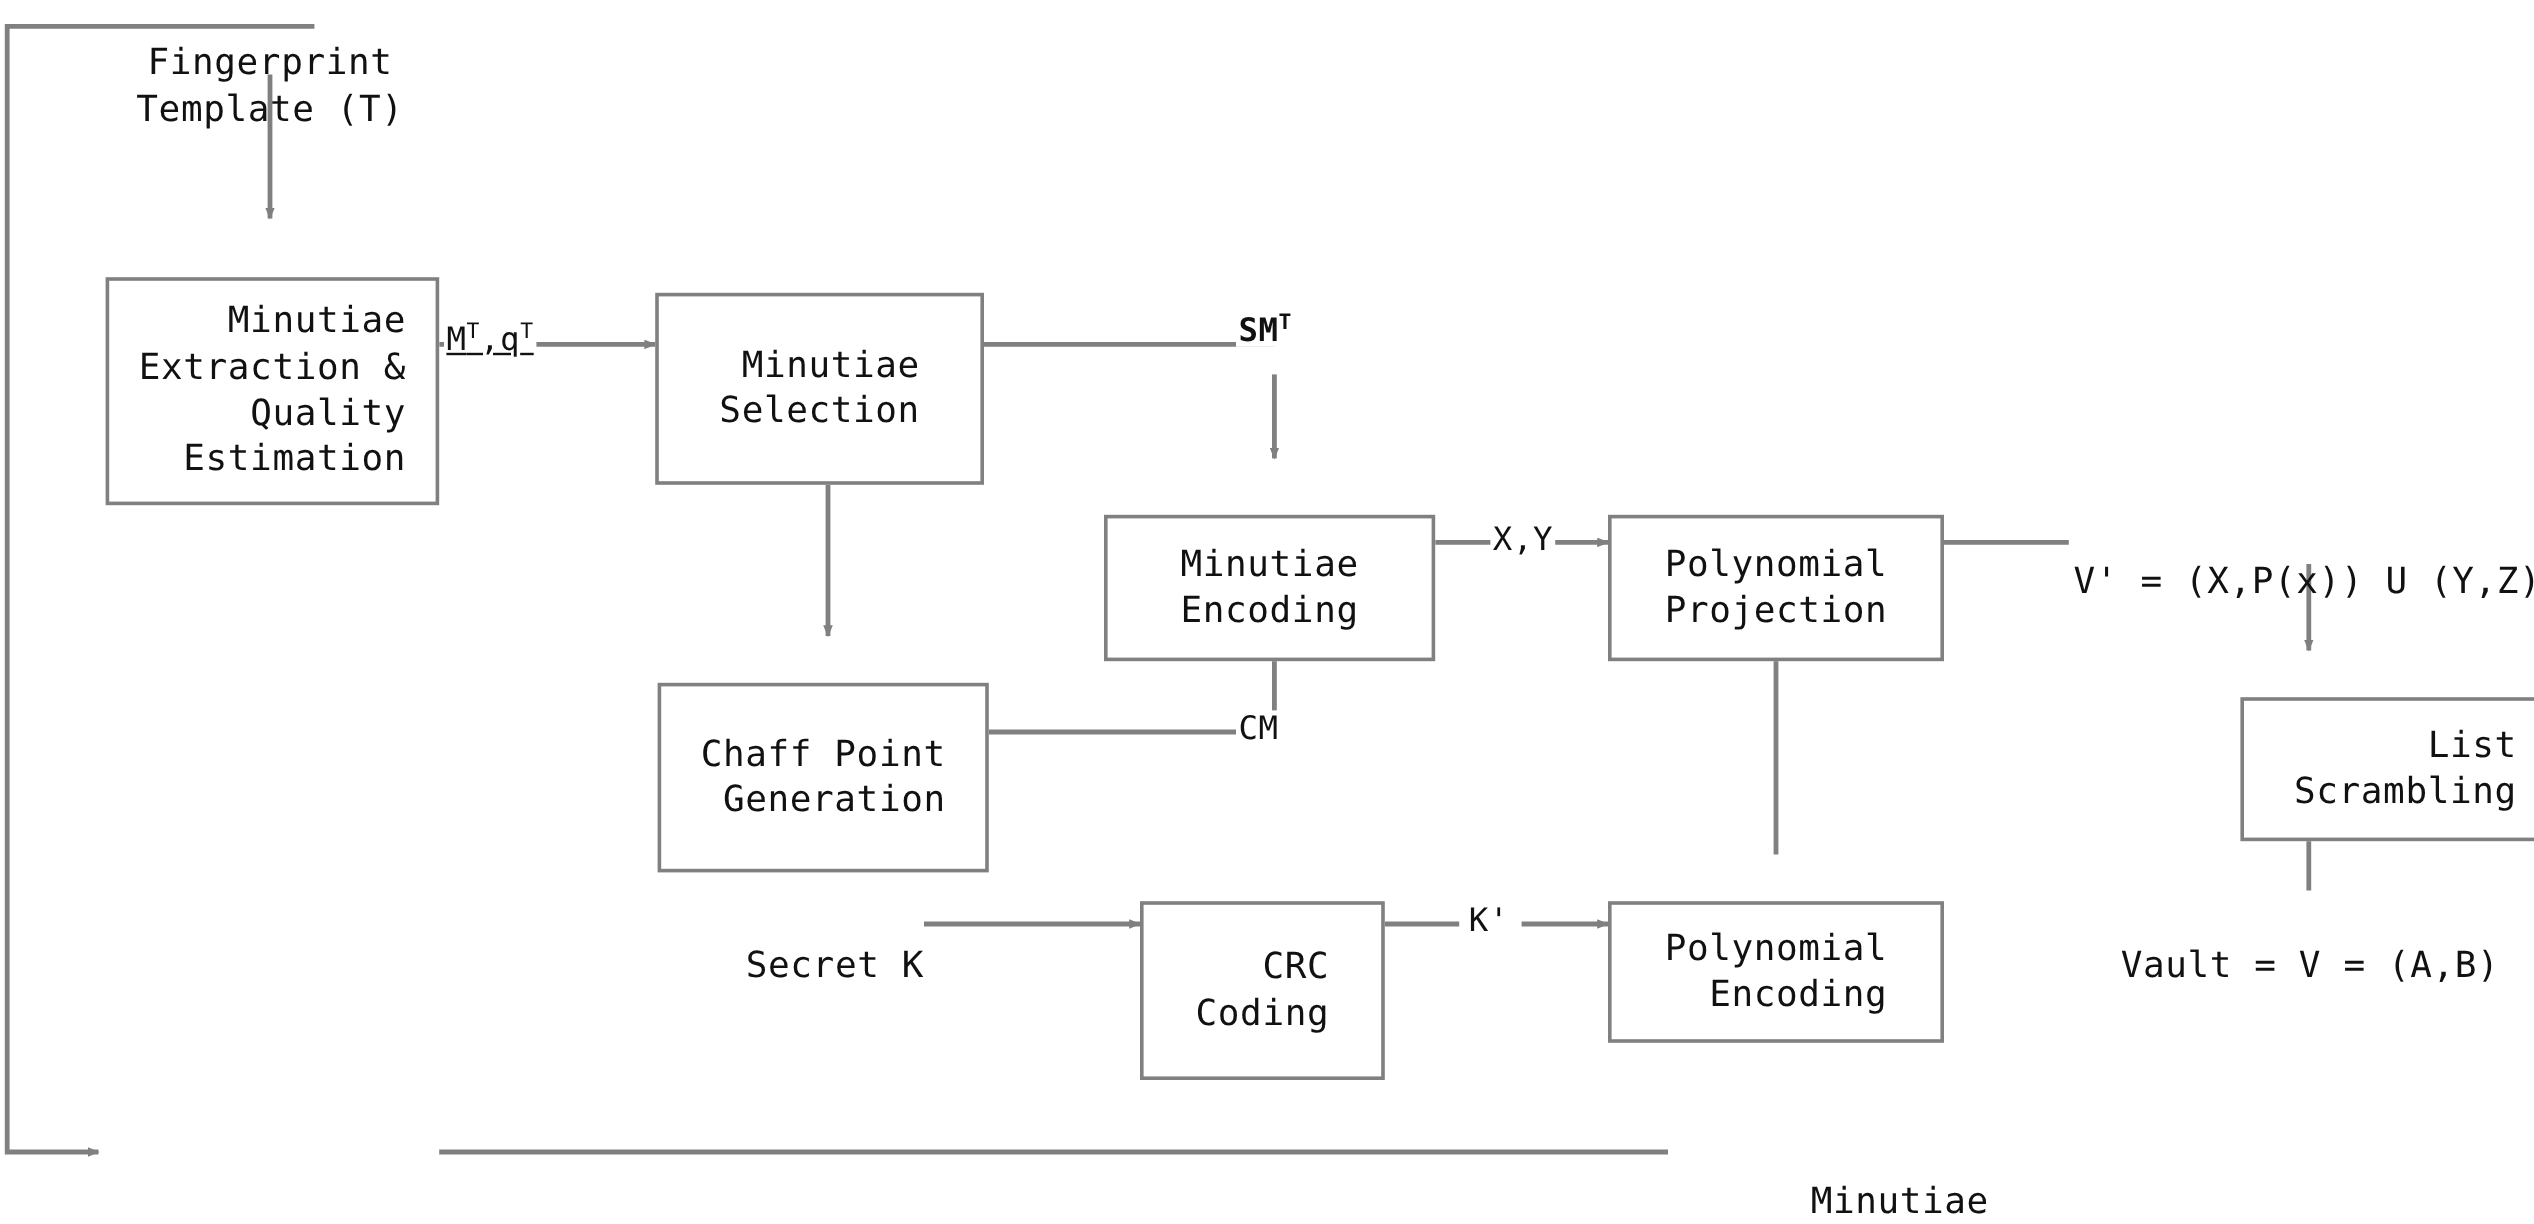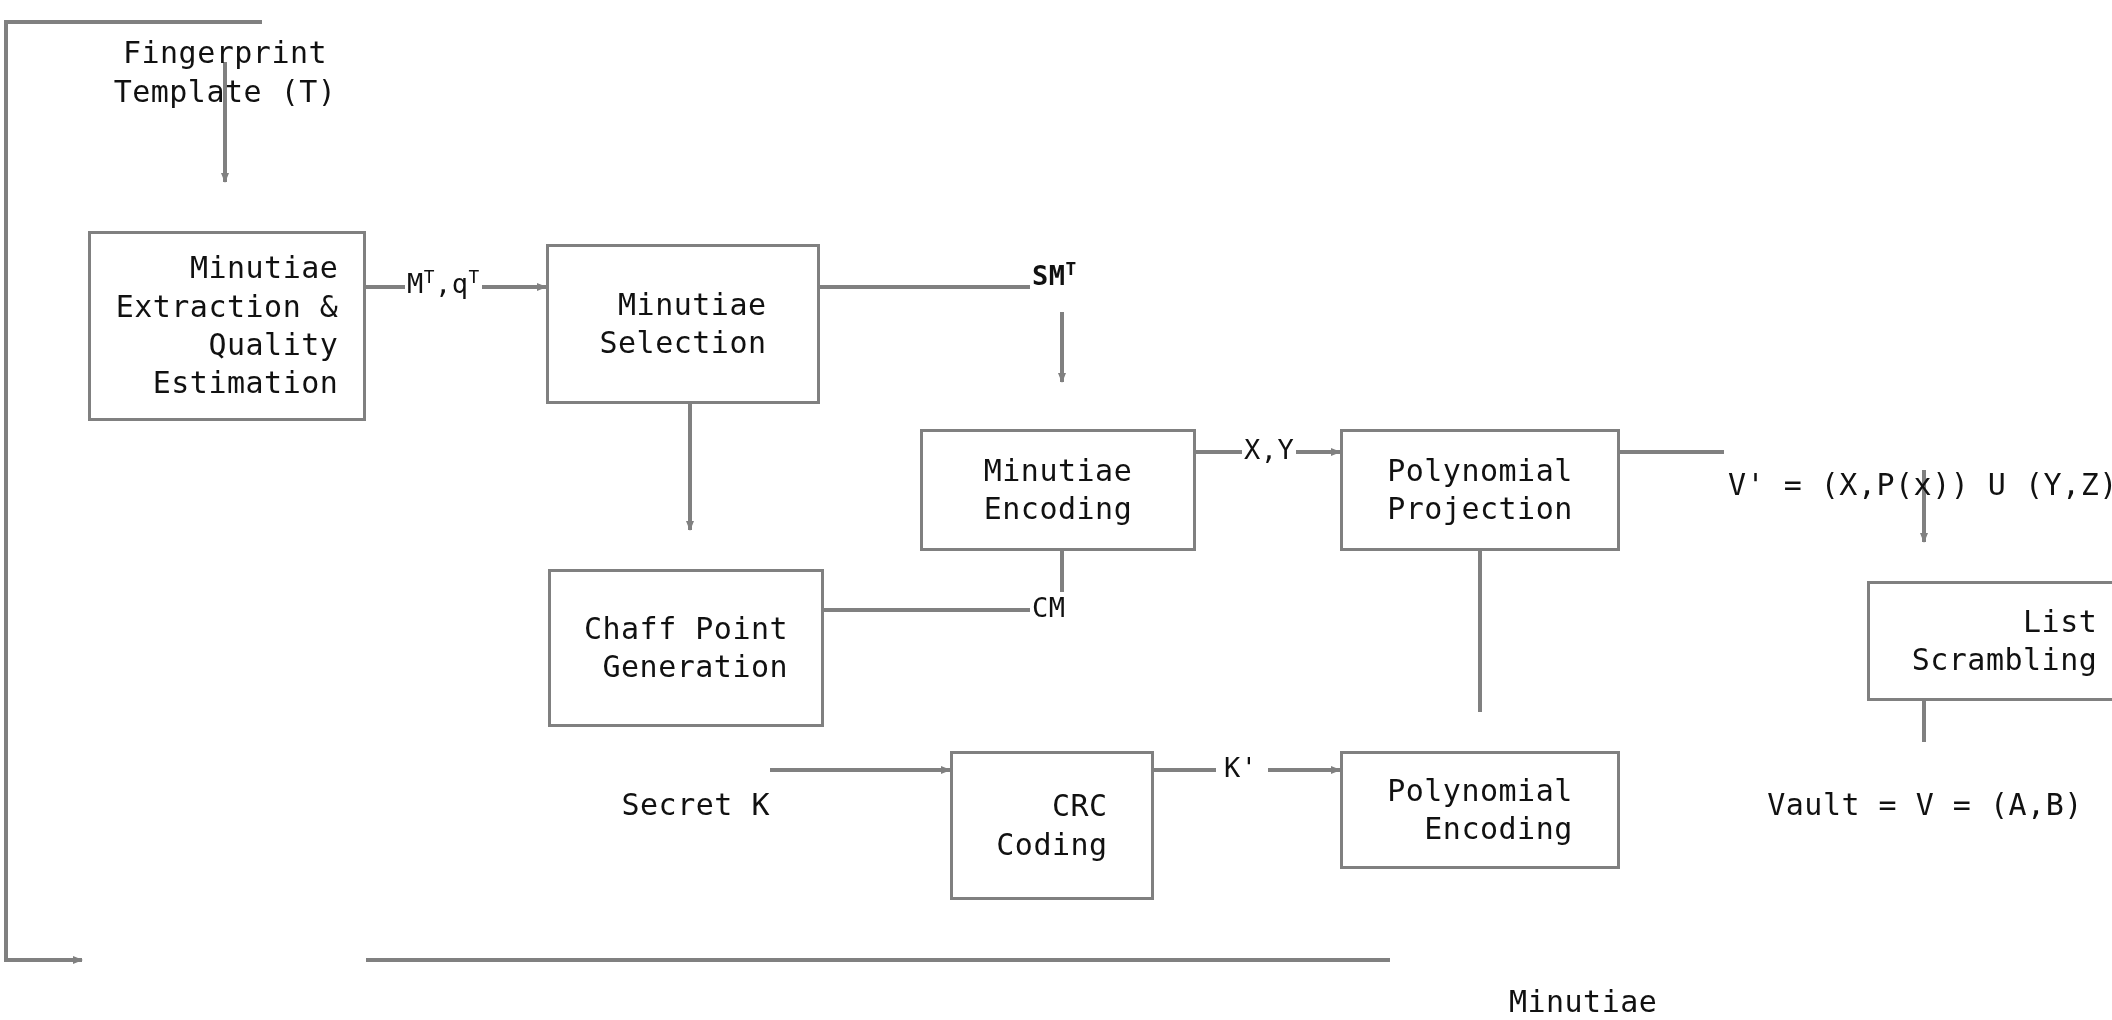--- a/index.html
+++ b/index.html
@@ -120,21 +120,21 @@
 
   <div class="free-label" style="left:1760px; top:752px; width:330px; text-align:center;">Vault = V = (A,B)</div>
 
   <div class="free-label" style="left:1728px; top:432px; width:384px; text-align:left;">V' = (X,P(x)) U (Y,Z)</div>
 
   <div class="free-label" style="left:1336px; top:910px; width:420px; text-align:center;">
     <span>Minutiae</span><br>
     
   </div>
 
-  <div class="edge-label" style="left:405px; top:270px;"><span>M</span><sup>T</sup><span>,q</span><sup>T</sup></div>
+  <div class="edge-label" style="left:370px; top:270px;text-decoration:underline;"><span>M</span><sup>T</sup><span>,q</span><sup>T</sup></div>
 
   <div class="edge-label" style="left:1030px; top:262px;font-weight:bold;"><span>SM</span><sup>T</sup></div>
 
   <div class="edge-label" style="left:1030px; top:594px;">CM</div>
 
   <div class="edge-label" style="left:1242px; top:436px;">X,Y</div>
 
   <div class="edge-label" style="left:1222px; top:754px;">K'</div>
 
   <div class="node" style="left:88px; top:192px; width:278px; height:190px;">Minutiae

